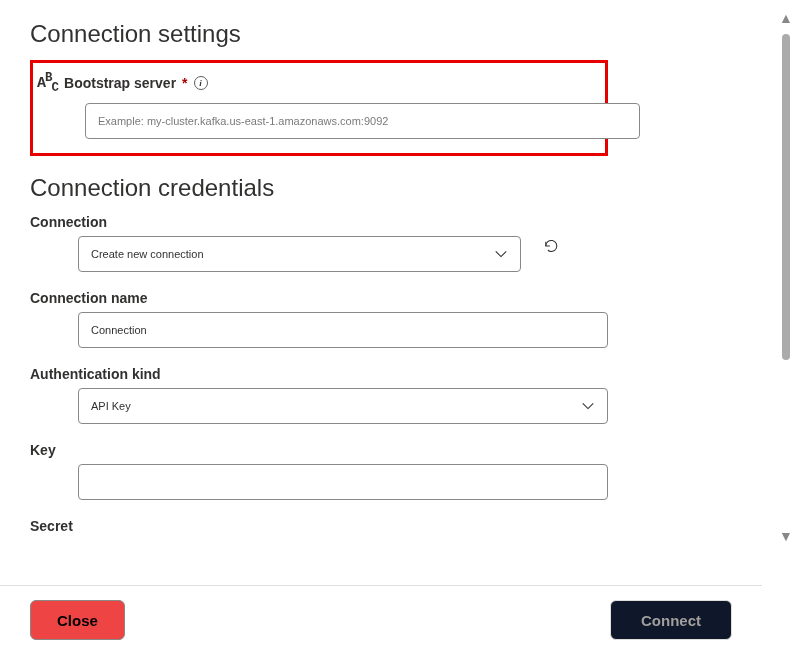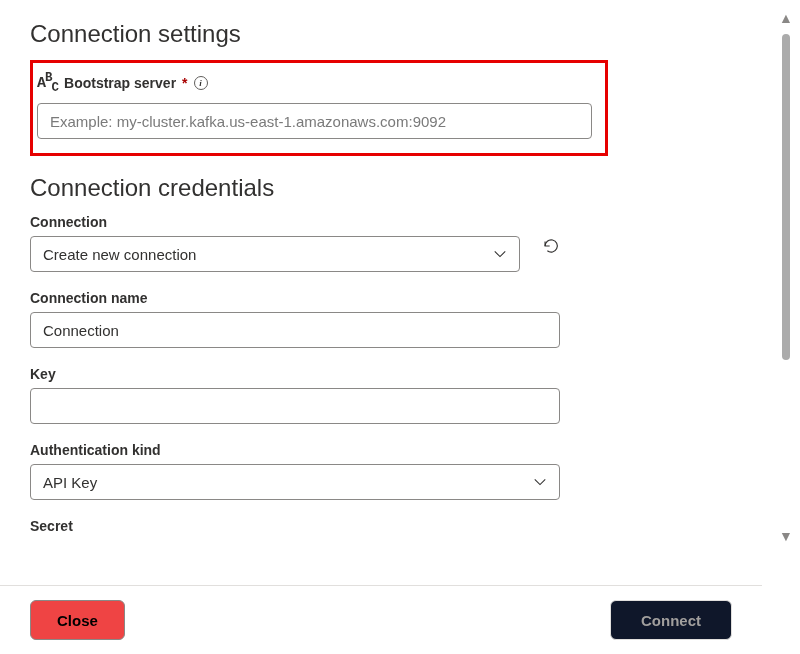--- a/index.html
+++ b/index.html
@@ -66,24 +66,25 @@
       font-size: 14px;
       margin-bottom: 6px;
       display: block;
     }
     input[type="text"], .select-box {
       width: 530px;
       height: 36px;
       border: 1px solid #8a8886;
       border-radius: 4px;
       padding: 0 12px;
-      font-size: 15px;
+      font-size: 11px;
       font-family: inherit;
       color: #323130;
       background: #fff;
+      margin-left: 48px;
     }
     .highlight-box input[type="text"] {
       width: 555px;
     }
     input::placeholder { color: #7a7a7a; }
     .select-row {
       display: flex;
       gap: 22px;
     }
     .select-box {
@@ -187,35 +188,35 @@
       </svg>
     </div>
   </div>
 
   <div class="field-group">
     <label class="field-label">Connection name</label>
     <input type="text" value="Connection" style="">
   </div>
 
   <div class="field-group">
-    <label class="field-label">Key</label>
-    <input type="text" style="">
-  </div>
-
-  <div class="field-group">
     <label class="field-label">Authentication kind</label>
     <div class="select-box">
       <span>API Key</span>
       <svg class="chevron" viewBox="0 0 16 16">
           <path d="M2 5 L8 11 L14 5" stroke="#323130" stroke-width="1.2" fill="none"></path>
         </svg>
     </div>
   </div>
 
   <div class="field-group">
+    <label class="field-label">Key</label>
+    <input type="text" style="">
+  </div>
+
+  <div class="field-group">
     <label class="field-label">Secret</label>
   </div>
 </div>
 
 <div class="footer">
   <button class="btn">Close</button>
   <button class="btn btn-primary">Connect</button>
 </div>
 
 <div class="scrollbar-track">

